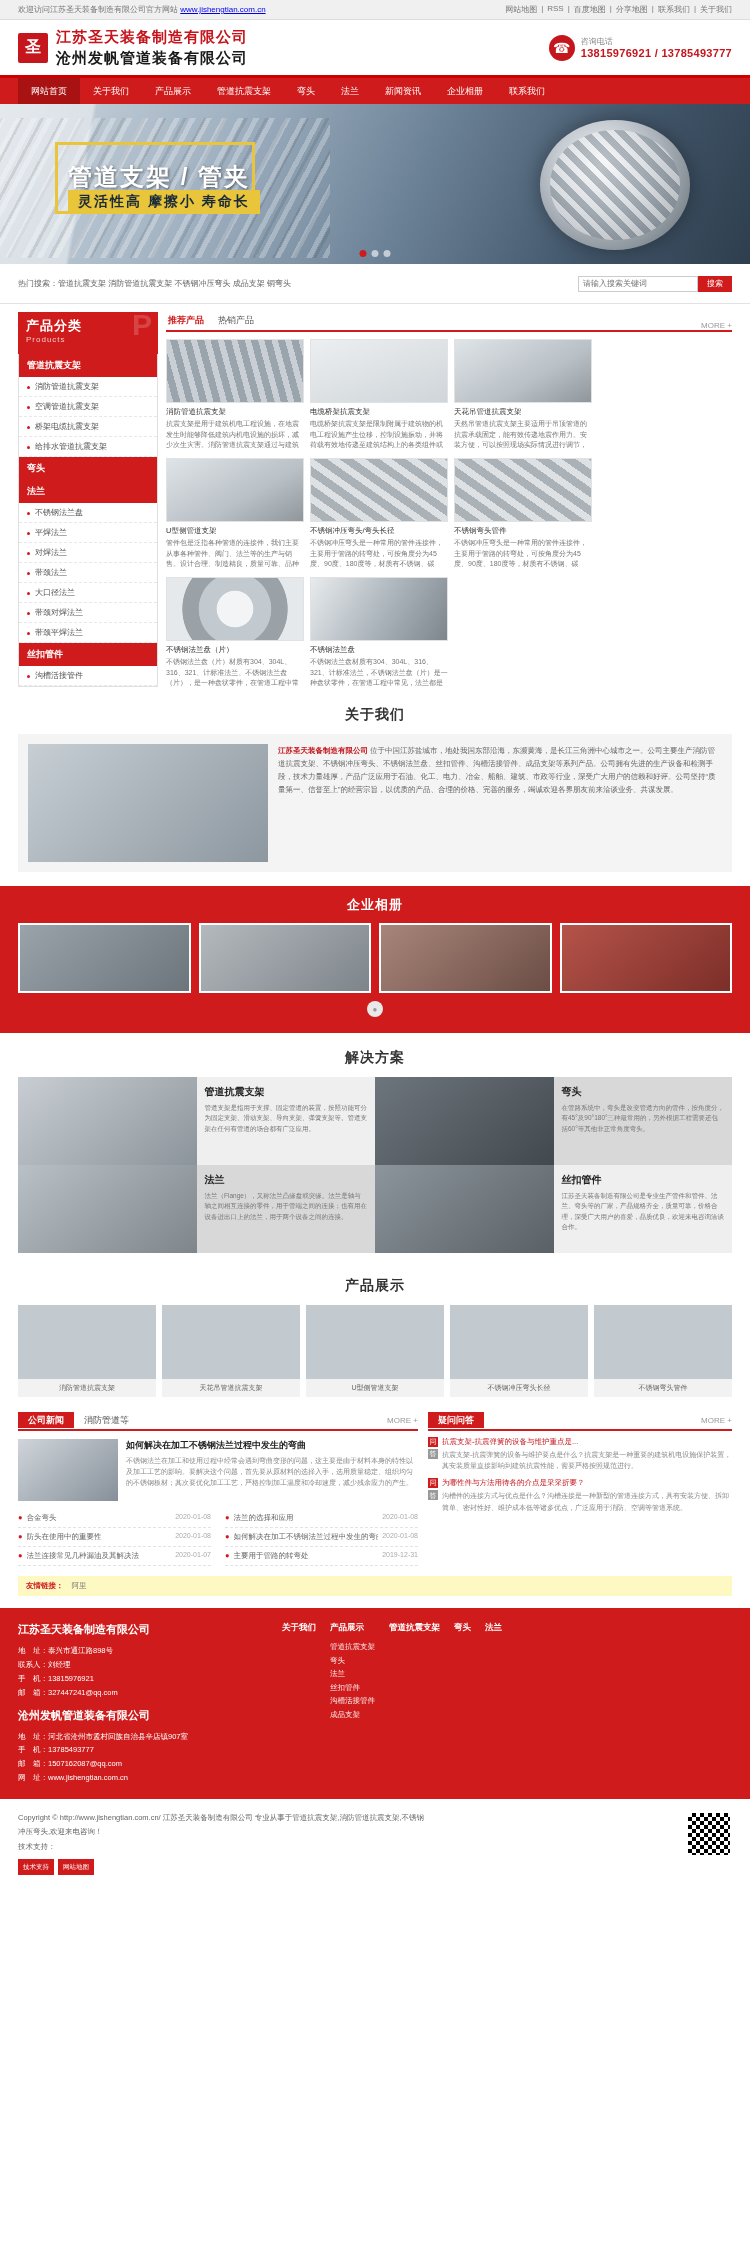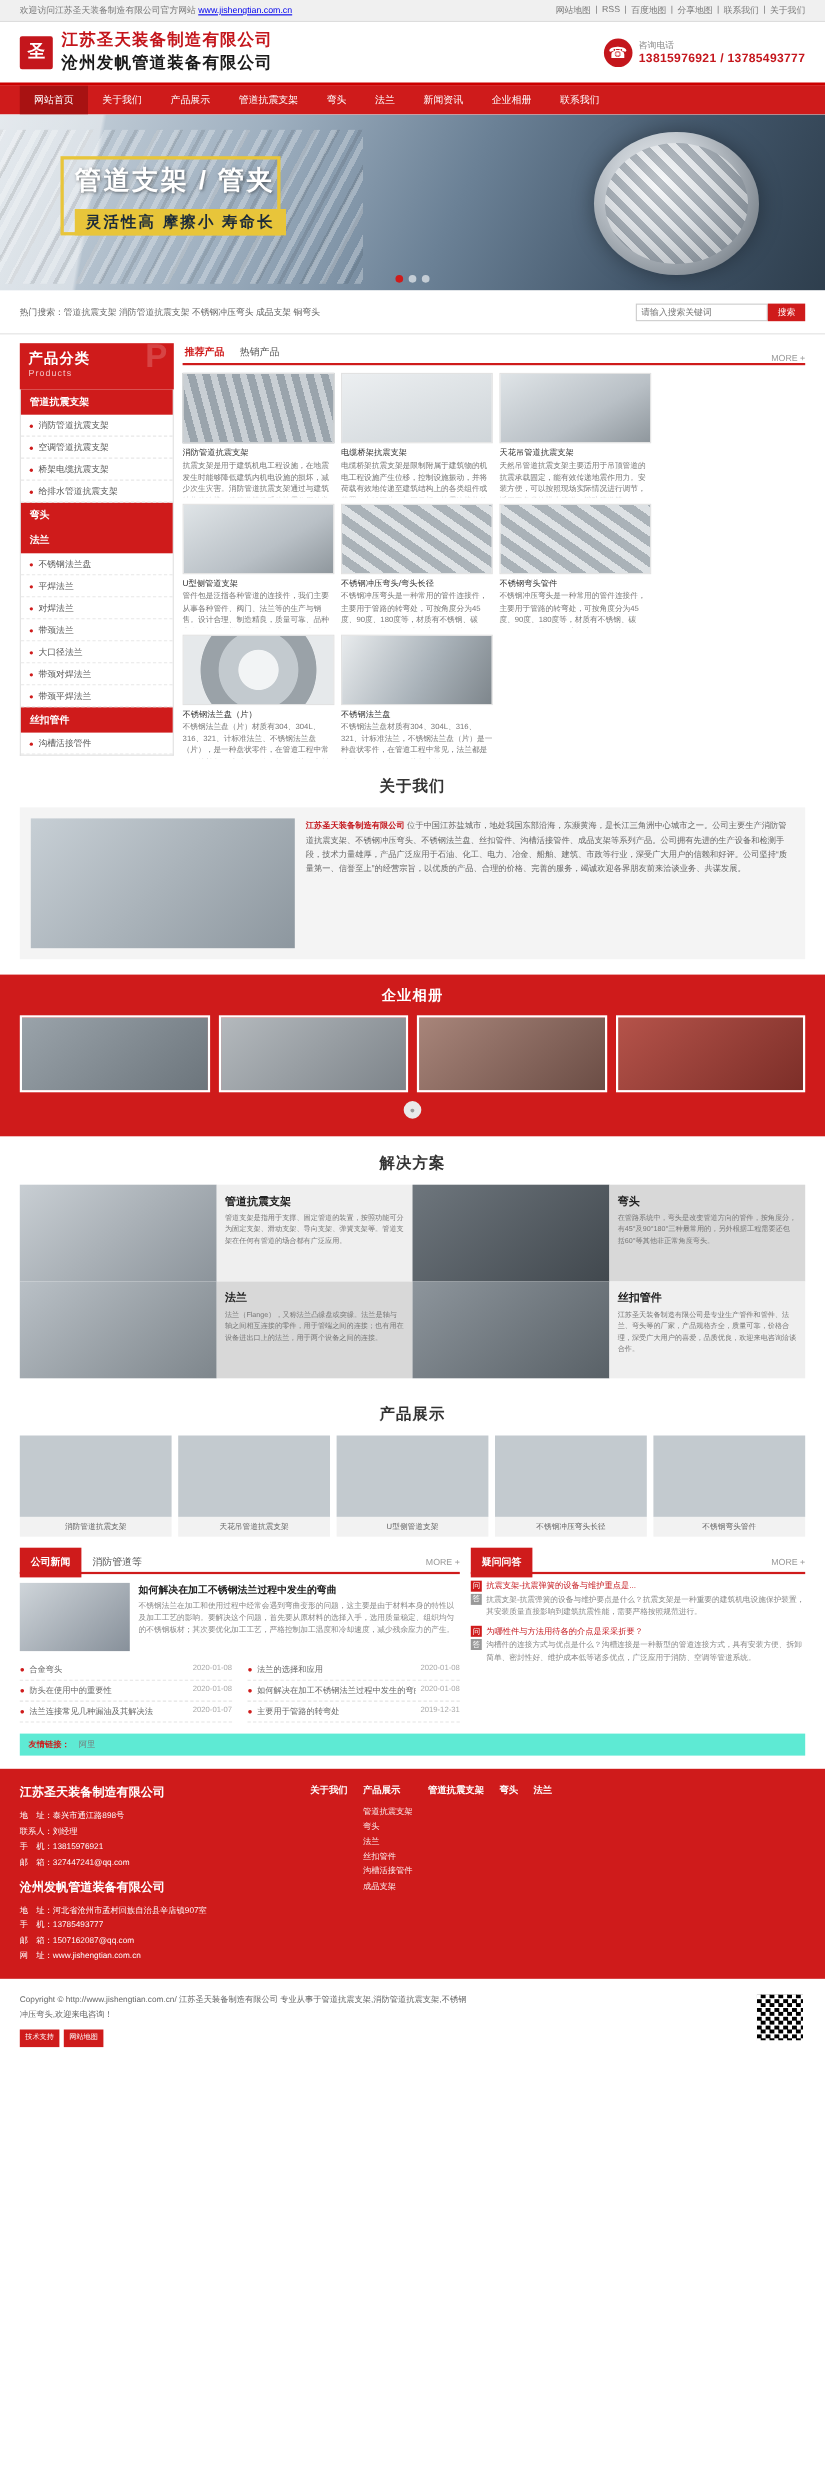--- a/index.html
+++ b/index.html
@@ -94,21 +94,21 @@
       repeating-linear-gradient(118deg, rgba(255,255,255,.30) 0 5px, rgba(255,255,255,0) 5px 14px),
       repeating-linear-gradient(118deg, rgba(0,0,0,.10) 0 3px, rgba(0,0,0,0) 3px 18px);
     opacity: .9;
   }
   .banner-box {
     position: absolute; left: 55px; top: 38px;
     border: 3px solid #e8c53a;
     width: 200px; height: 72px;
   }
   .banner-t1 {
-    position: absolute; left: 68px; top: 44px;
+    position: absolute; left: 68px; top: 57px;
     color: #fff; font-size: 24px; font-weight: bold; letter-spacing: 2px;
     text-shadow: 1px 1px 3px rgba(0,0,0,.5);
   }
   .banner-t2 {
     position: absolute; left: 68px; top: 86px;
     background: #e8c53a; color: #1c2b3a;
     font-size: 14px; font-weight: bold; letter-spacing: 2px;
     padding: 3px 10px;
   }
   .banner-ring {
@@ -257,21 +257,21 @@
   .show-item .si-img { height: 74px; background: #c3cacf; }
   .show-item .si-cap { text-align: center; font-size: 7px; color: #666; padding: 4px 0; background: #f2f2f2; }
 
   
   .newswrap { display: flex; gap: 10px; margin: 14px 18px 0; }
   .news-left { width: 400px; }
   .news-right { flex: 1; }
   .nav-tabs {
     display: flex; align-items: center; border-bottom: 2px solid #cf1b1b; height: 20px;
   }
-  .nav-tabs .nt { font-size: 9px; padding: 0 10px; height: 27px; display: flex; align-items: center; }
+  .nav-tabs .nt { font-size: 9px; padding: 0 10px; height: 16px; display: flex; align-items: center; }
   .nav-tabs .nt.on { background: #cf1b1b; color: #fff; font-weight: bold; }
   .nav-tabs .nt.off { color: #555; }
   .nav-tabs .more { margin-left: auto; font-size: 8px; color: #999; }
   .news-top { display: flex; gap: 8px; padding: 8px 0; }
   .news-top .nt-img { width: 100px; height: 62px; background: #b6bdc3; flex: none; }
   .news-top h4 { font-size: 9px; color: #222; margin-bottom: 3px; }
   .news-top p { font-size: 7px; line-height: 1.6; color: #888; }
   .news-cols { display: flex; gap: 14px; }
   .news-cols ul { list-style: none; flex: 1; }
   .news-cols li {
@@ -293,21 +293,21 @@
   }
   .faq-a {
     font-size: 7px; color: #888; line-height: 1.6; display: flex; gap: 4px; margin-top: 2px;
   }
   .faq-a .mark {
     background: #999; color: #fff; width: 10px; height: 10px; flex: none;
     font-size: 7px; display: flex; align-items: center; justify-content: center;
   }
 
   .friend {
-    margin: 10px 18px 0; background: #5eead4; font-size: 7.5px;
+    margin: 10px 18px 0; background: #fef9c3; font-size: 7.5px;
     padding: 5px 8px; display: flex; gap: 8px; color: #777; text-align: right;
   }
   .friend b { color: #cf1b1b; }
 
   
   .footer { background: #cf1b1b; color: #fff; margin-top: 12px; padding: 14px 18px; display: flex; gap: 14px; }
   .f-left { width: 250px; }
   .f-left h3 { font-size: 11px; margin-bottom: 7px; }
   .f-left p { font-size: 7.5px; line-height: 1.85; }
   .f-mid { flex: 1; display: flex; gap: 14px; }
@@ -710,20 +710,21 @@
       <div class="f-col">
         <h4>法兰</h4>
       </div>
     </div>
   </div>
 
   <div class="copy">
     <div class="c-txt">
       <div>Copyright © http://www.jishengtian.com.cn/ 江苏圣天装备制造有限公司 专业从事于管道抗震支架,消防管道抗震支架,不锈钢</div>
       <div>冲压弯头,欢迎来电咨询！</div>
+      <div>技术支持：</div>
       <div class="badge-row">
         <span>技术支持</span>
         <span>网站地图</span>
       </div>
     </div>
     <div class="qr"></div>
   </div>
 
 </div>
 

